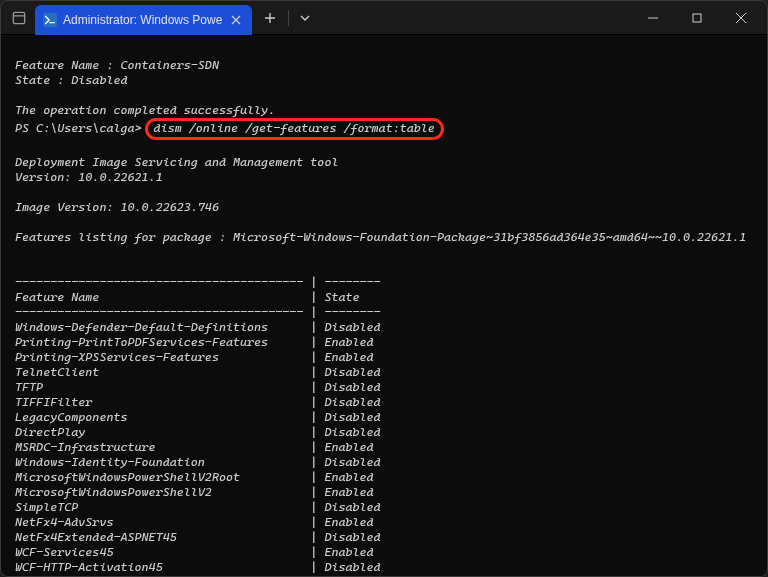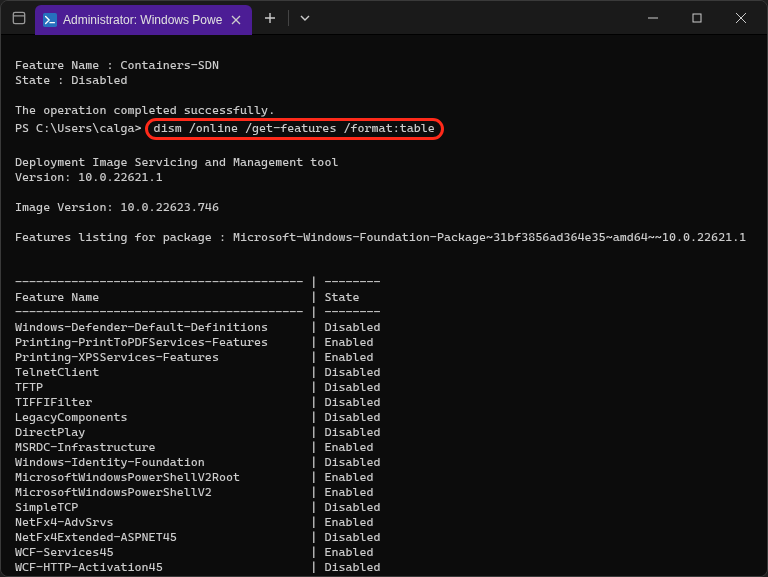--- a/index.html
+++ b/index.html
@@ -25,21 +25,21 @@
   }
   .titlebar-left { display: flex; align-items: center; height: 100%; }
   .app-icon {
     width: 24px; height: 24px;
     margin: 0 4px 0 2px;
     display:flex;align-items:center;justify-content:center;
     color:#999;
   }
   .tab {
     display: flex; align-items: center;
-    background: #4c1d95;
+    background: #1d4ed8;
     height: 30px;
     margin-top: 4px;
     padding: 0 8px;
     border-radius: 6px 6px 0 0;
     gap: 6px;
     min-width: 150px;
     position: relative;
   }
   .tab-icon {
     width: 14px; height: 14px;
@@ -82,20 +82,21 @@
     color:#ccc;
   }
   .terminal {
     padding: 8px 14px;
     line-height: 15px;
     white-space: pre;
     background: #0c0c0c;
     height: calc(100% - 34px);
     overflow: hidden;
     color: #cccccc;
+    font-style: italic;
   }
   .highlight-box {
     display:inline-block;
     border: 3px solid #ff2a1a;
     border-radius: 11px;
     padding: 0 6px 1px 6px;
     margin-left: -4px;
     color:#cccccc;
   }
   .row { display:block; }

